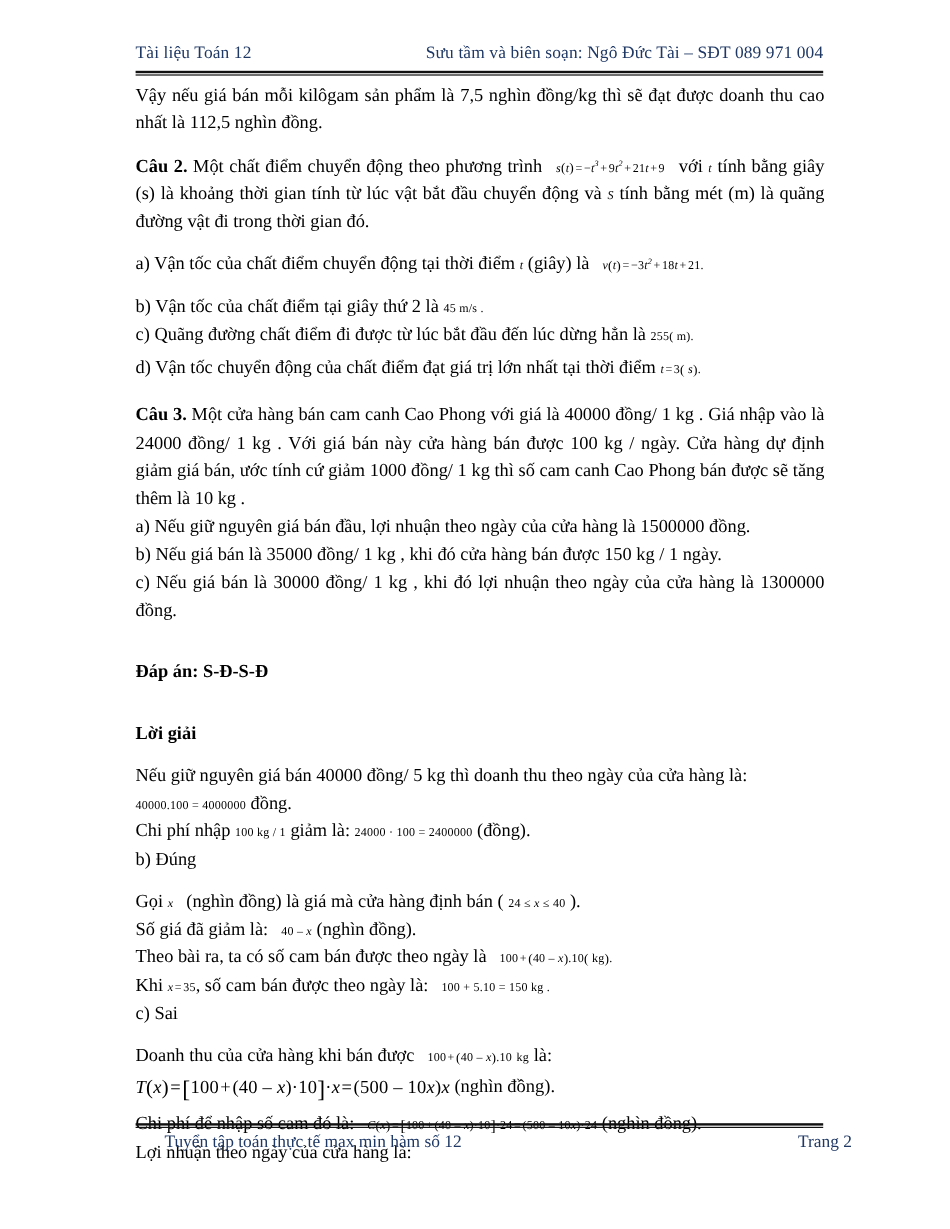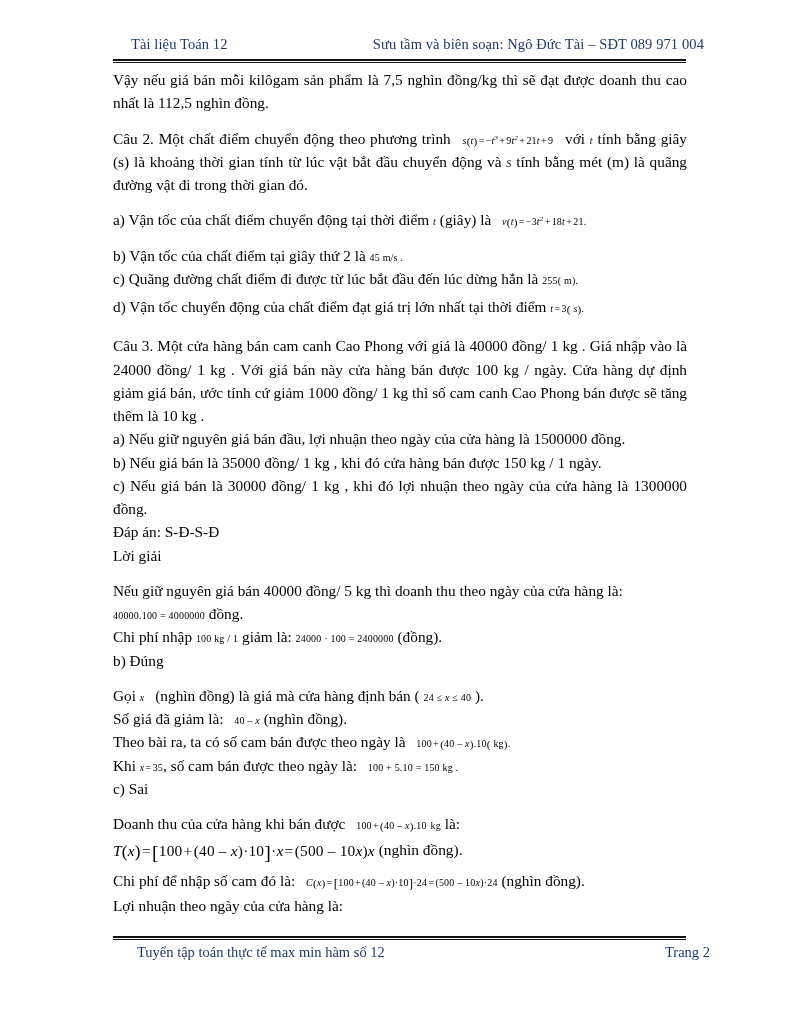--- a/index.html
+++ b/index.html
@@ -18,21 +18,21 @@
   .page {
     position: absolute;
     left: 0; top: 0;
     width: 792px;
     height: 1024px;
   }
 
   
   .header {
     position: absolute;
-    left: 131px;
+    left: 113px;
     top: 36px;
     width: 573px;
     height: 26px;
   }
   .header-row {
     display: flex;
     align-items: baseline;
     justify-content: space-between;
     font-size: 14.5px;
     color: #1f3864;
@@ -91,21 +91,21 @@
   .p {
     font-size: 15.3px;
     line-height: 1.52;
     margin: 0 0 0 0;
     text-align: justify;
     text-justify: inter-word;
   }
   .p.nojust { text-align: left; }
   .gap-md { height: 12px; }
   .gap-lg { height: 16px; }
-  .bold { font-weight: normal; }
+  .bold { font-weight: bold; margin-top: 28px; }
   .center { }
 
   
   .m {
     font-family: "Liberation Serif", "DejaVu Serif", serif;
     font-size: 10px;
     white-space: nowrap;
     letter-spacing: 0.2px;
   }
   .m .v { font-style: italic; }

